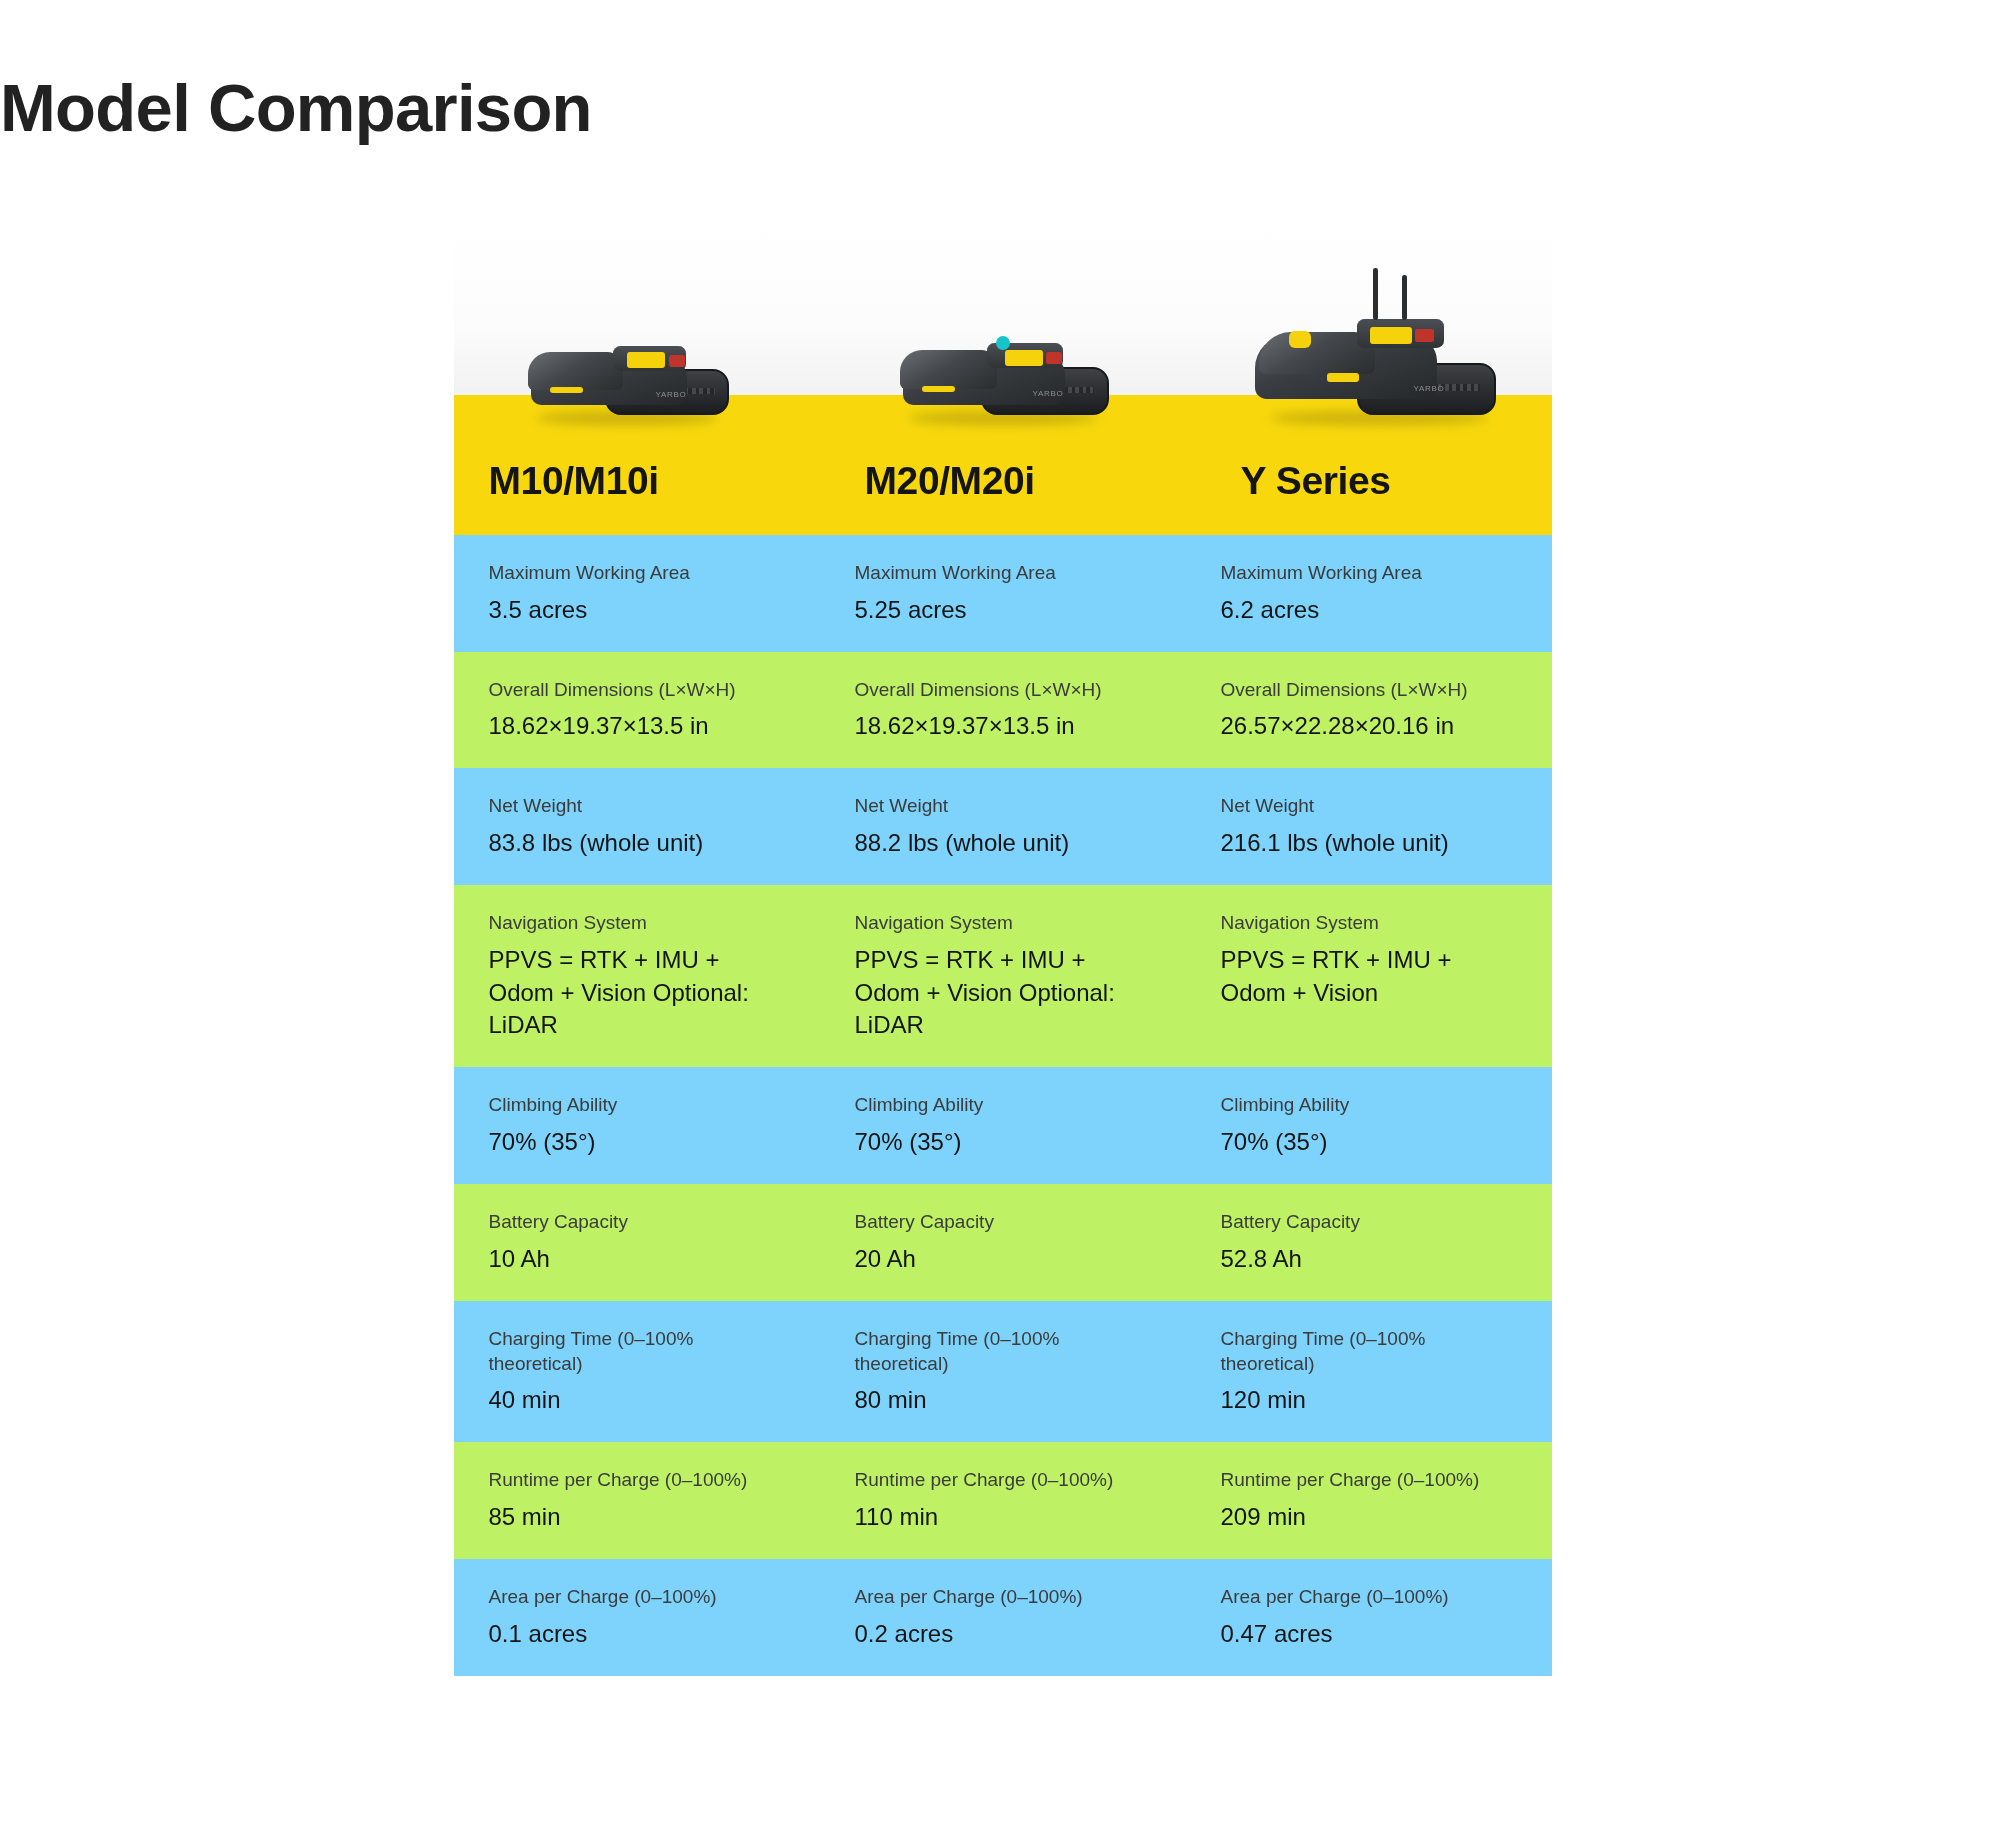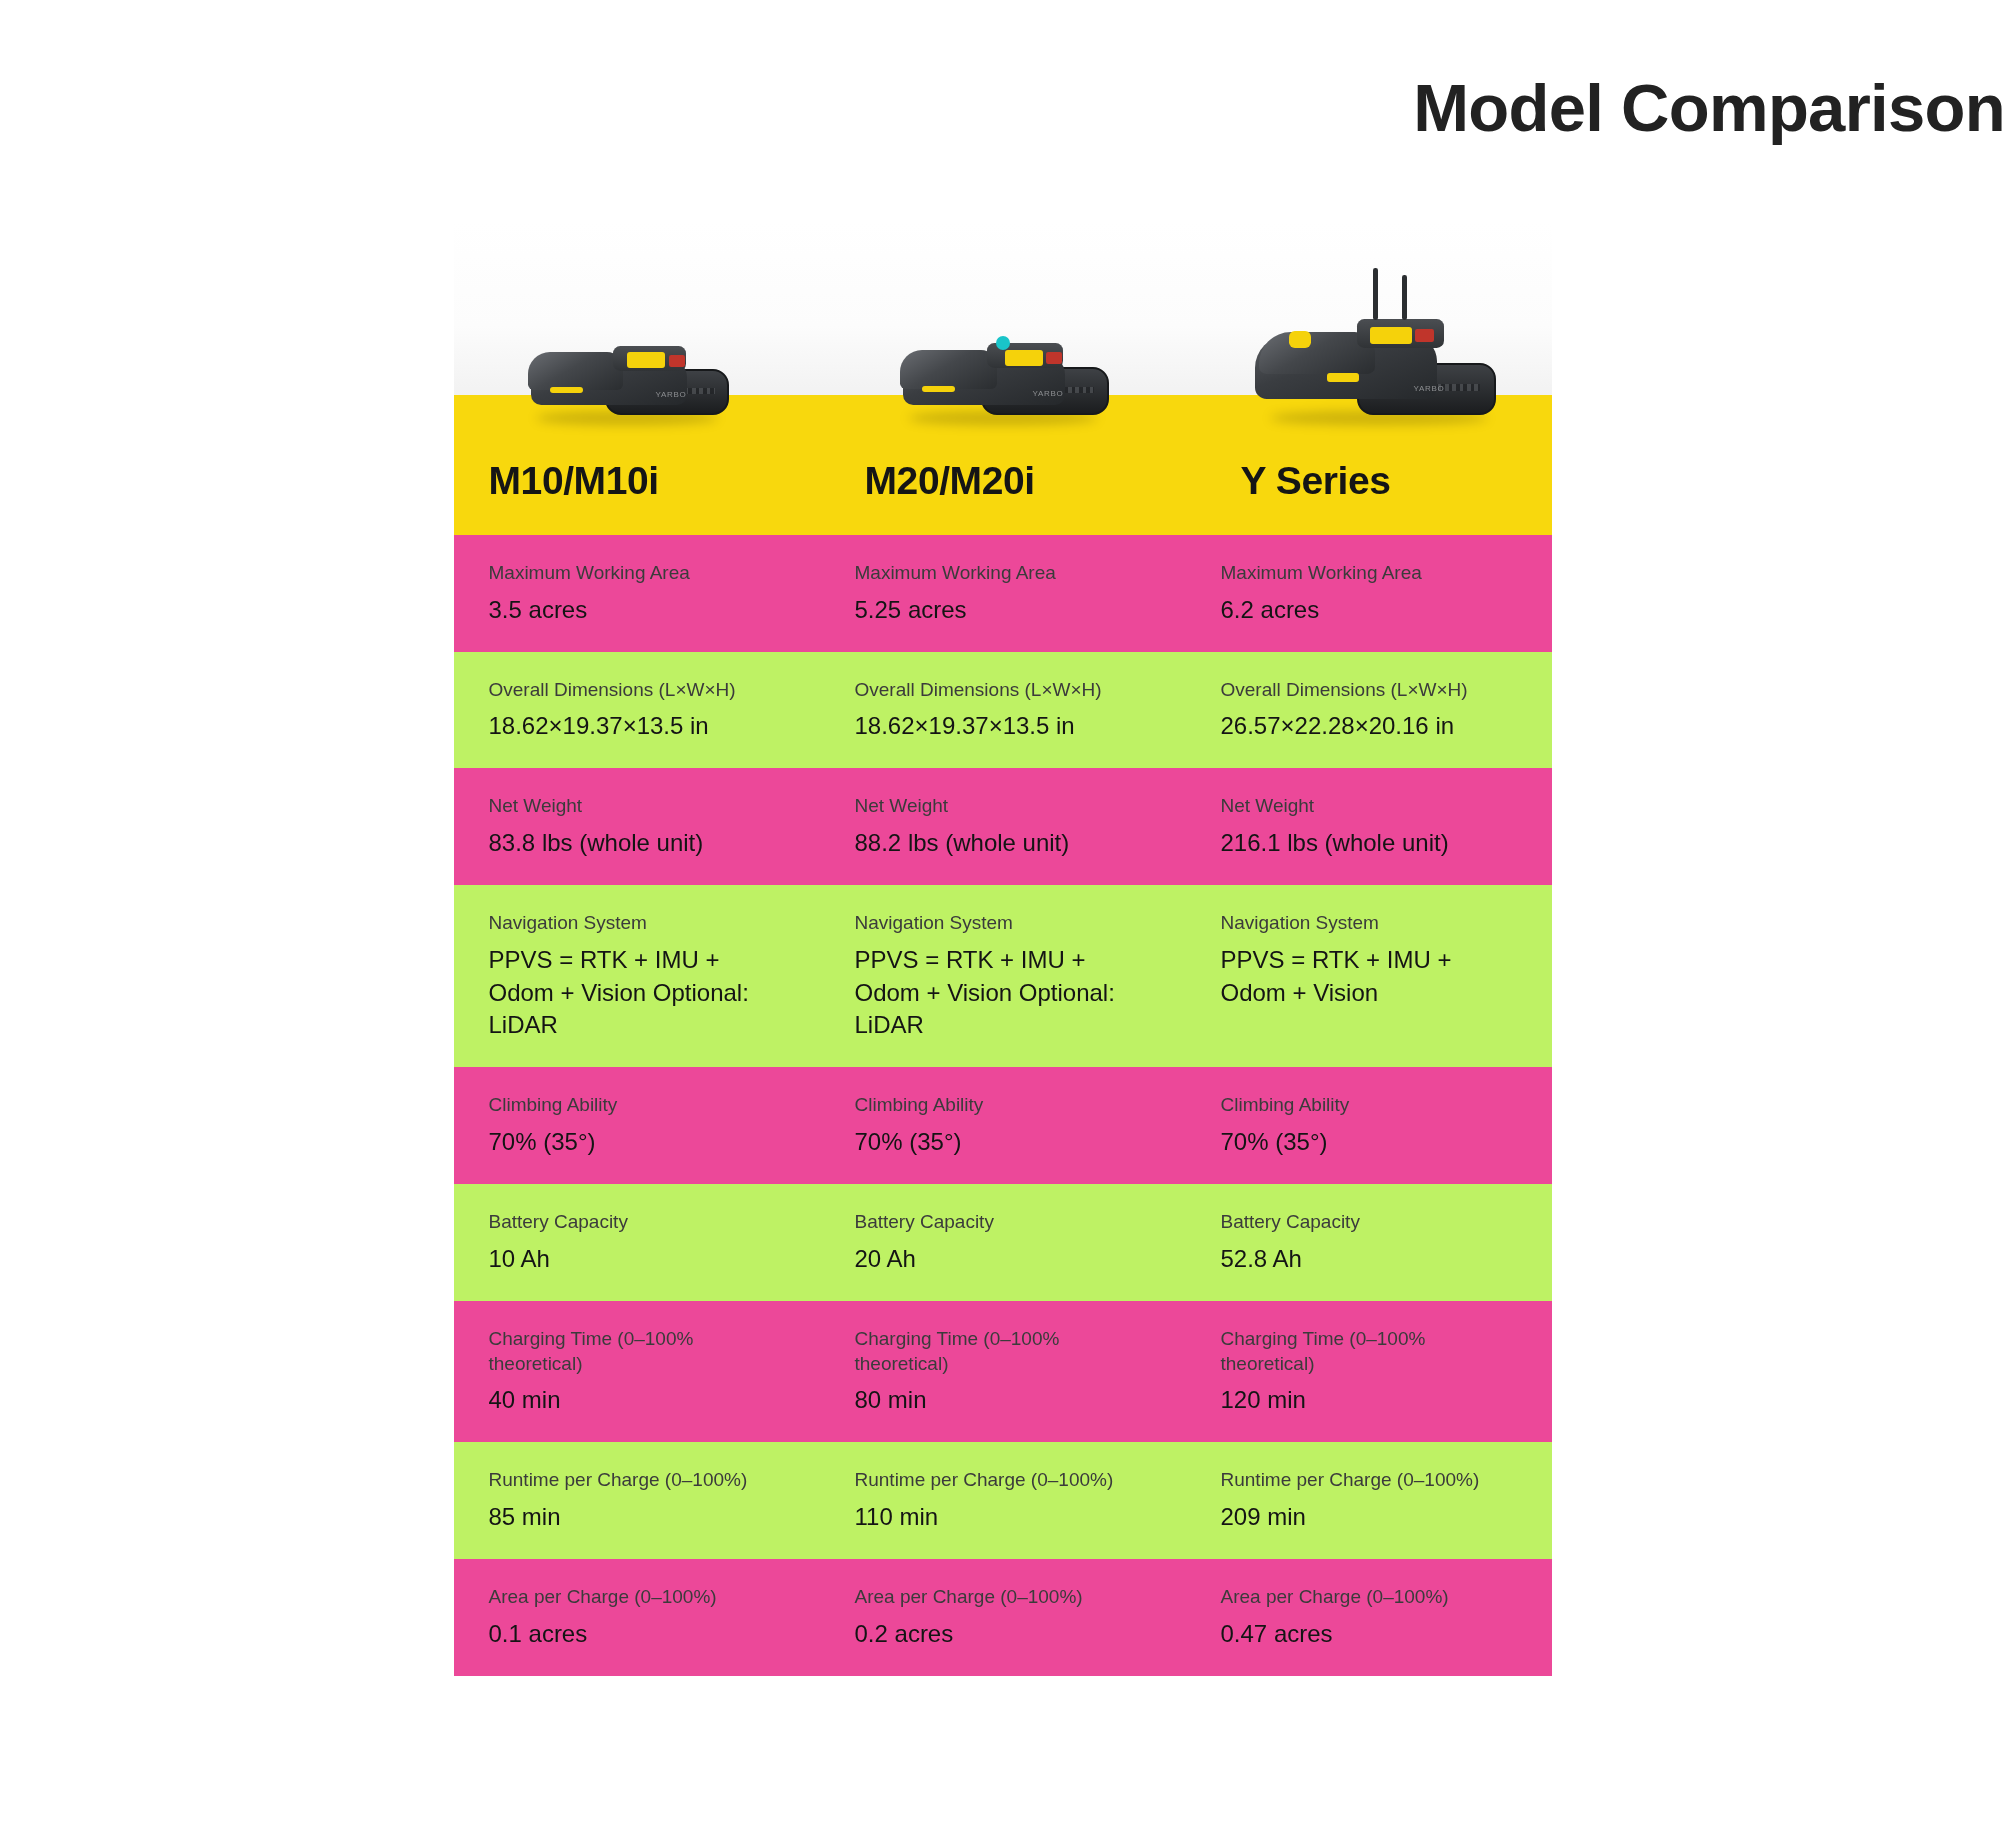--- a/index.html
+++ b/index.html
@@ -17,21 +17,21 @@
   .page {
     position: relative;
     width: 2005px;
     min-height: 1848px;
     background: #ffffff;
     box-sizing: border-box;
   }
 
   
   .title {
-    text-align: right;
+    text-align: left;
     font-size: 67px;
     font-weight: 700;
     letter-spacing: -0.7px;
     color: #222222;
     padding-top: 69px;
     margin: 0;
   }
 
   
   .comparison {
@@ -157,21 +157,21 @@
   .rb-label {
     position: absolute;
     font-size: 8px;
     color: #8d8f92;
     letter-spacing: 0.7px;
   }
 
   
   .spec-row {
     display: flex;
-    background: #ec4899;
+    background: #7dd3fc;
   }
   .spec-row.alt {
     background: #bef264;
     justify-content: center;
   }
   .spec-cell {
     flex: 1 1 0;
     padding: 25px 35px 25px 35px;
     box-sizing: border-box;
   }

